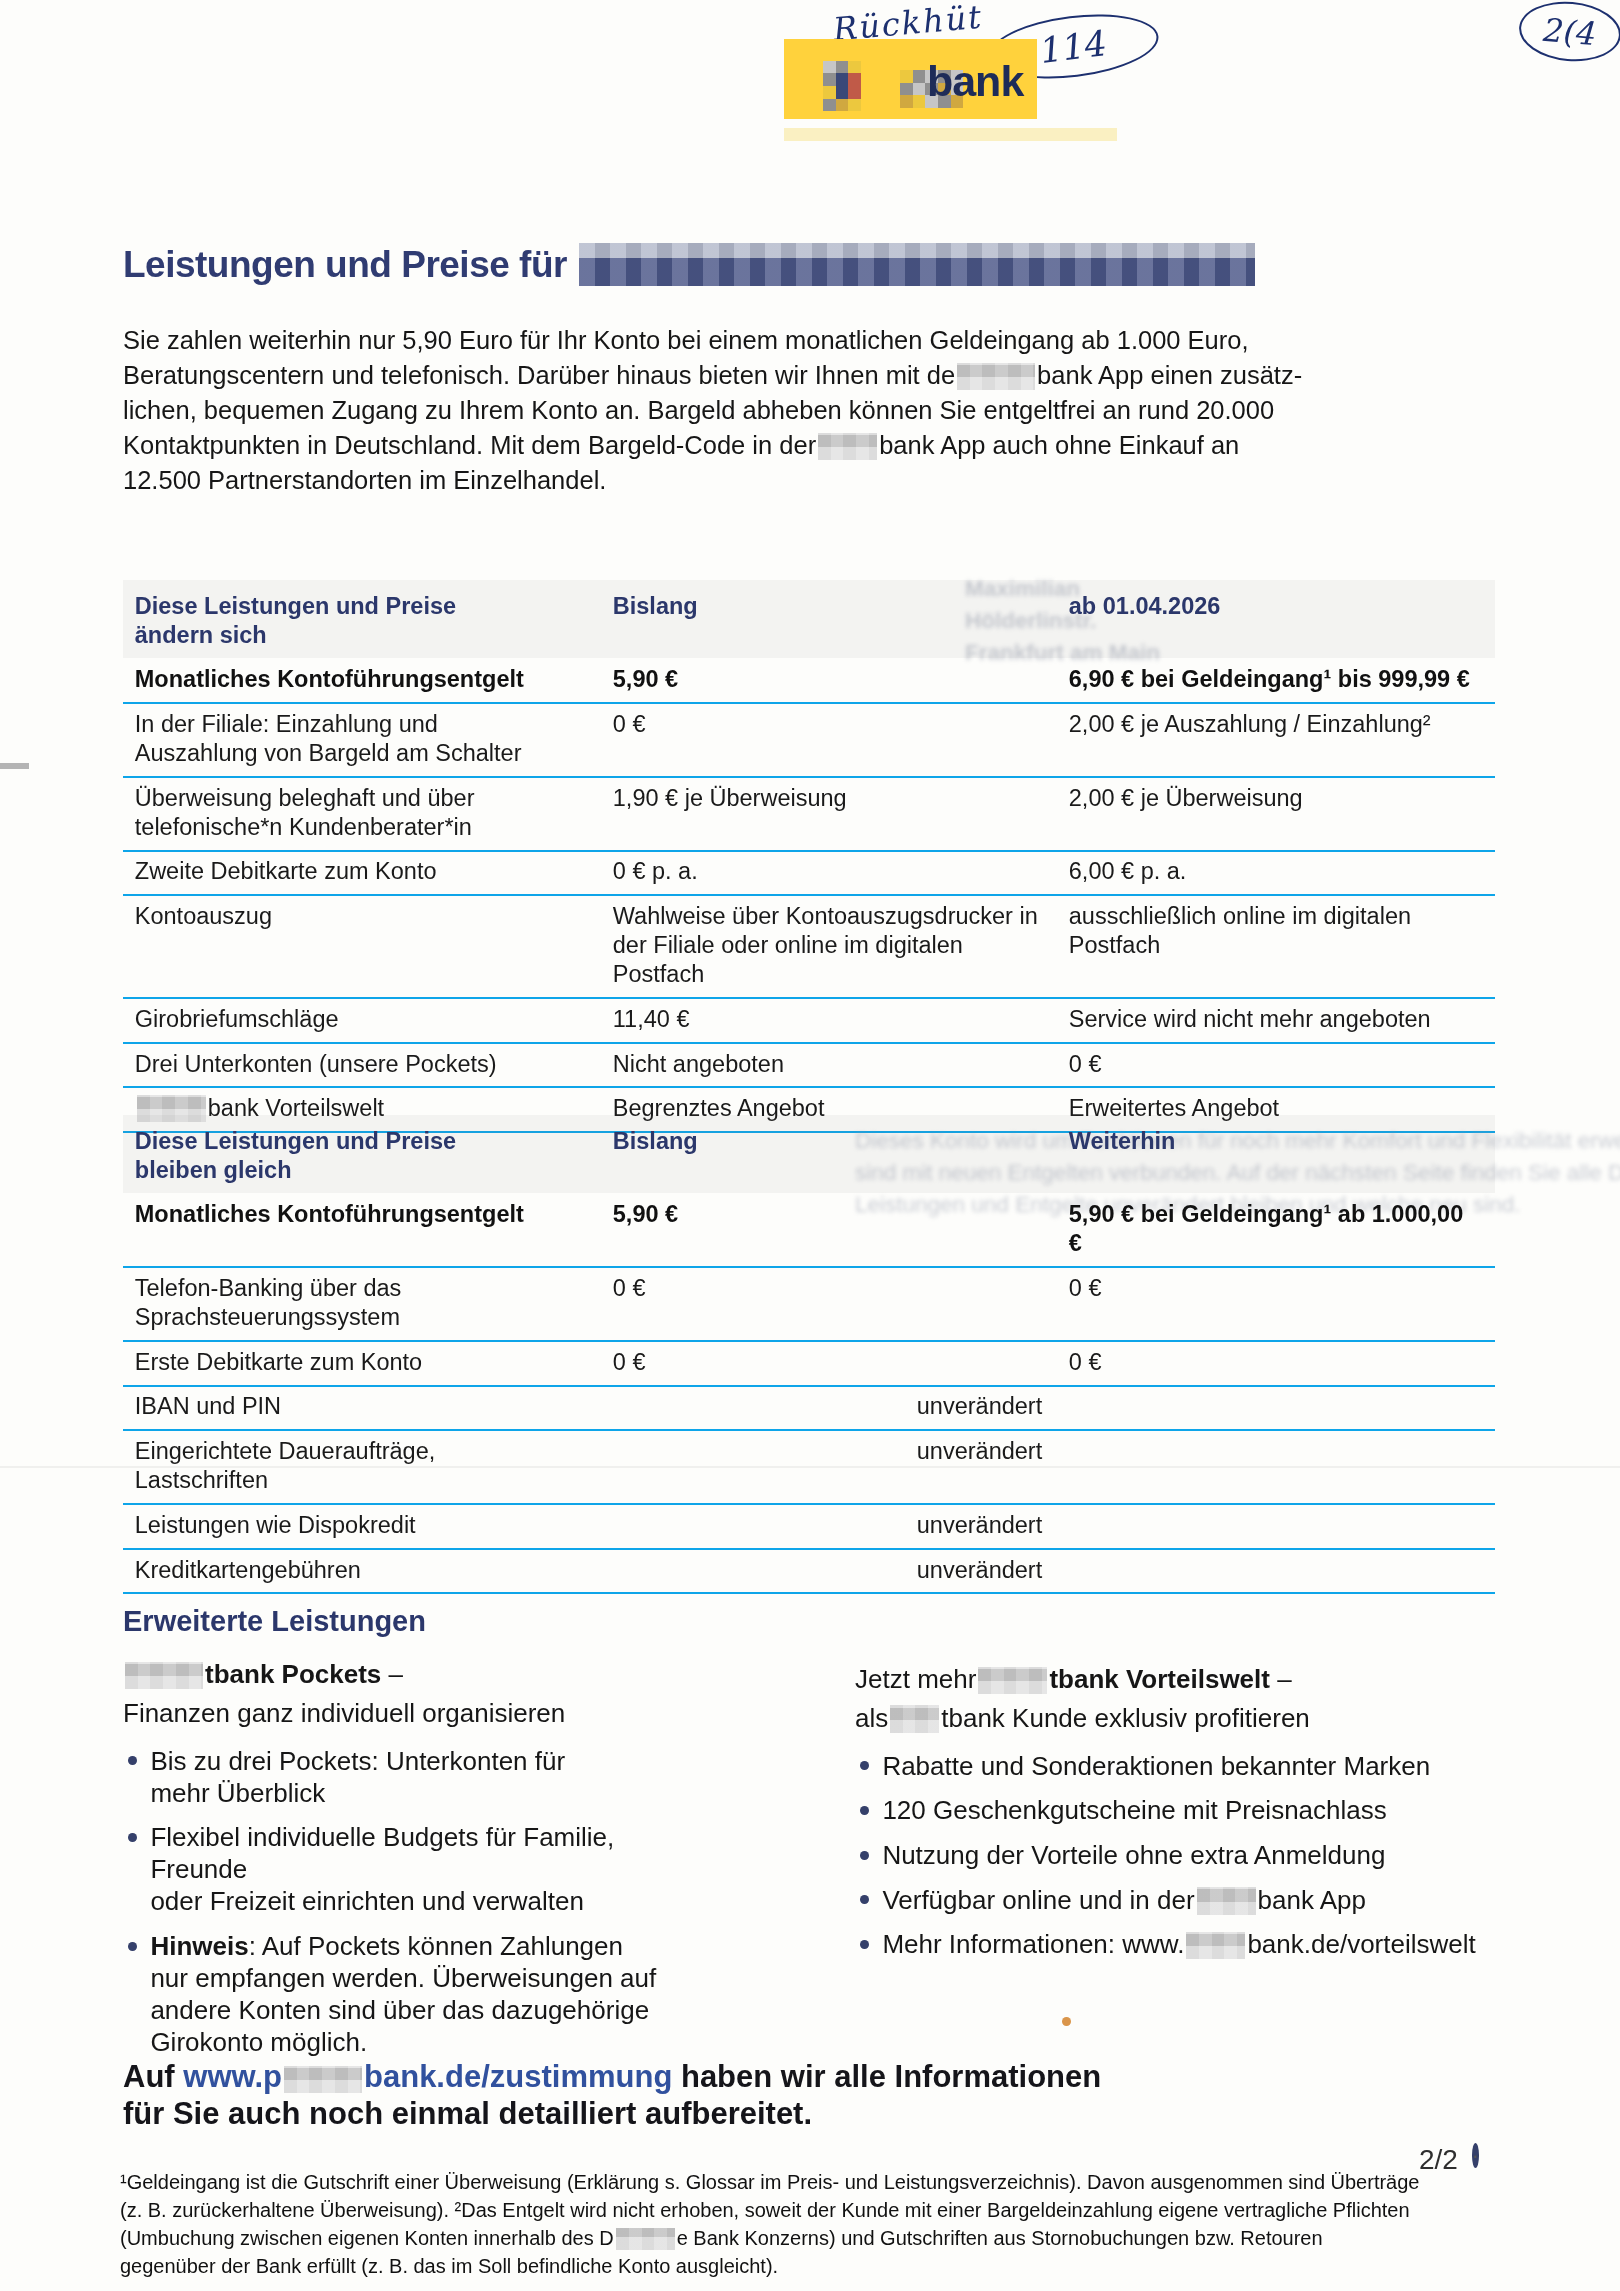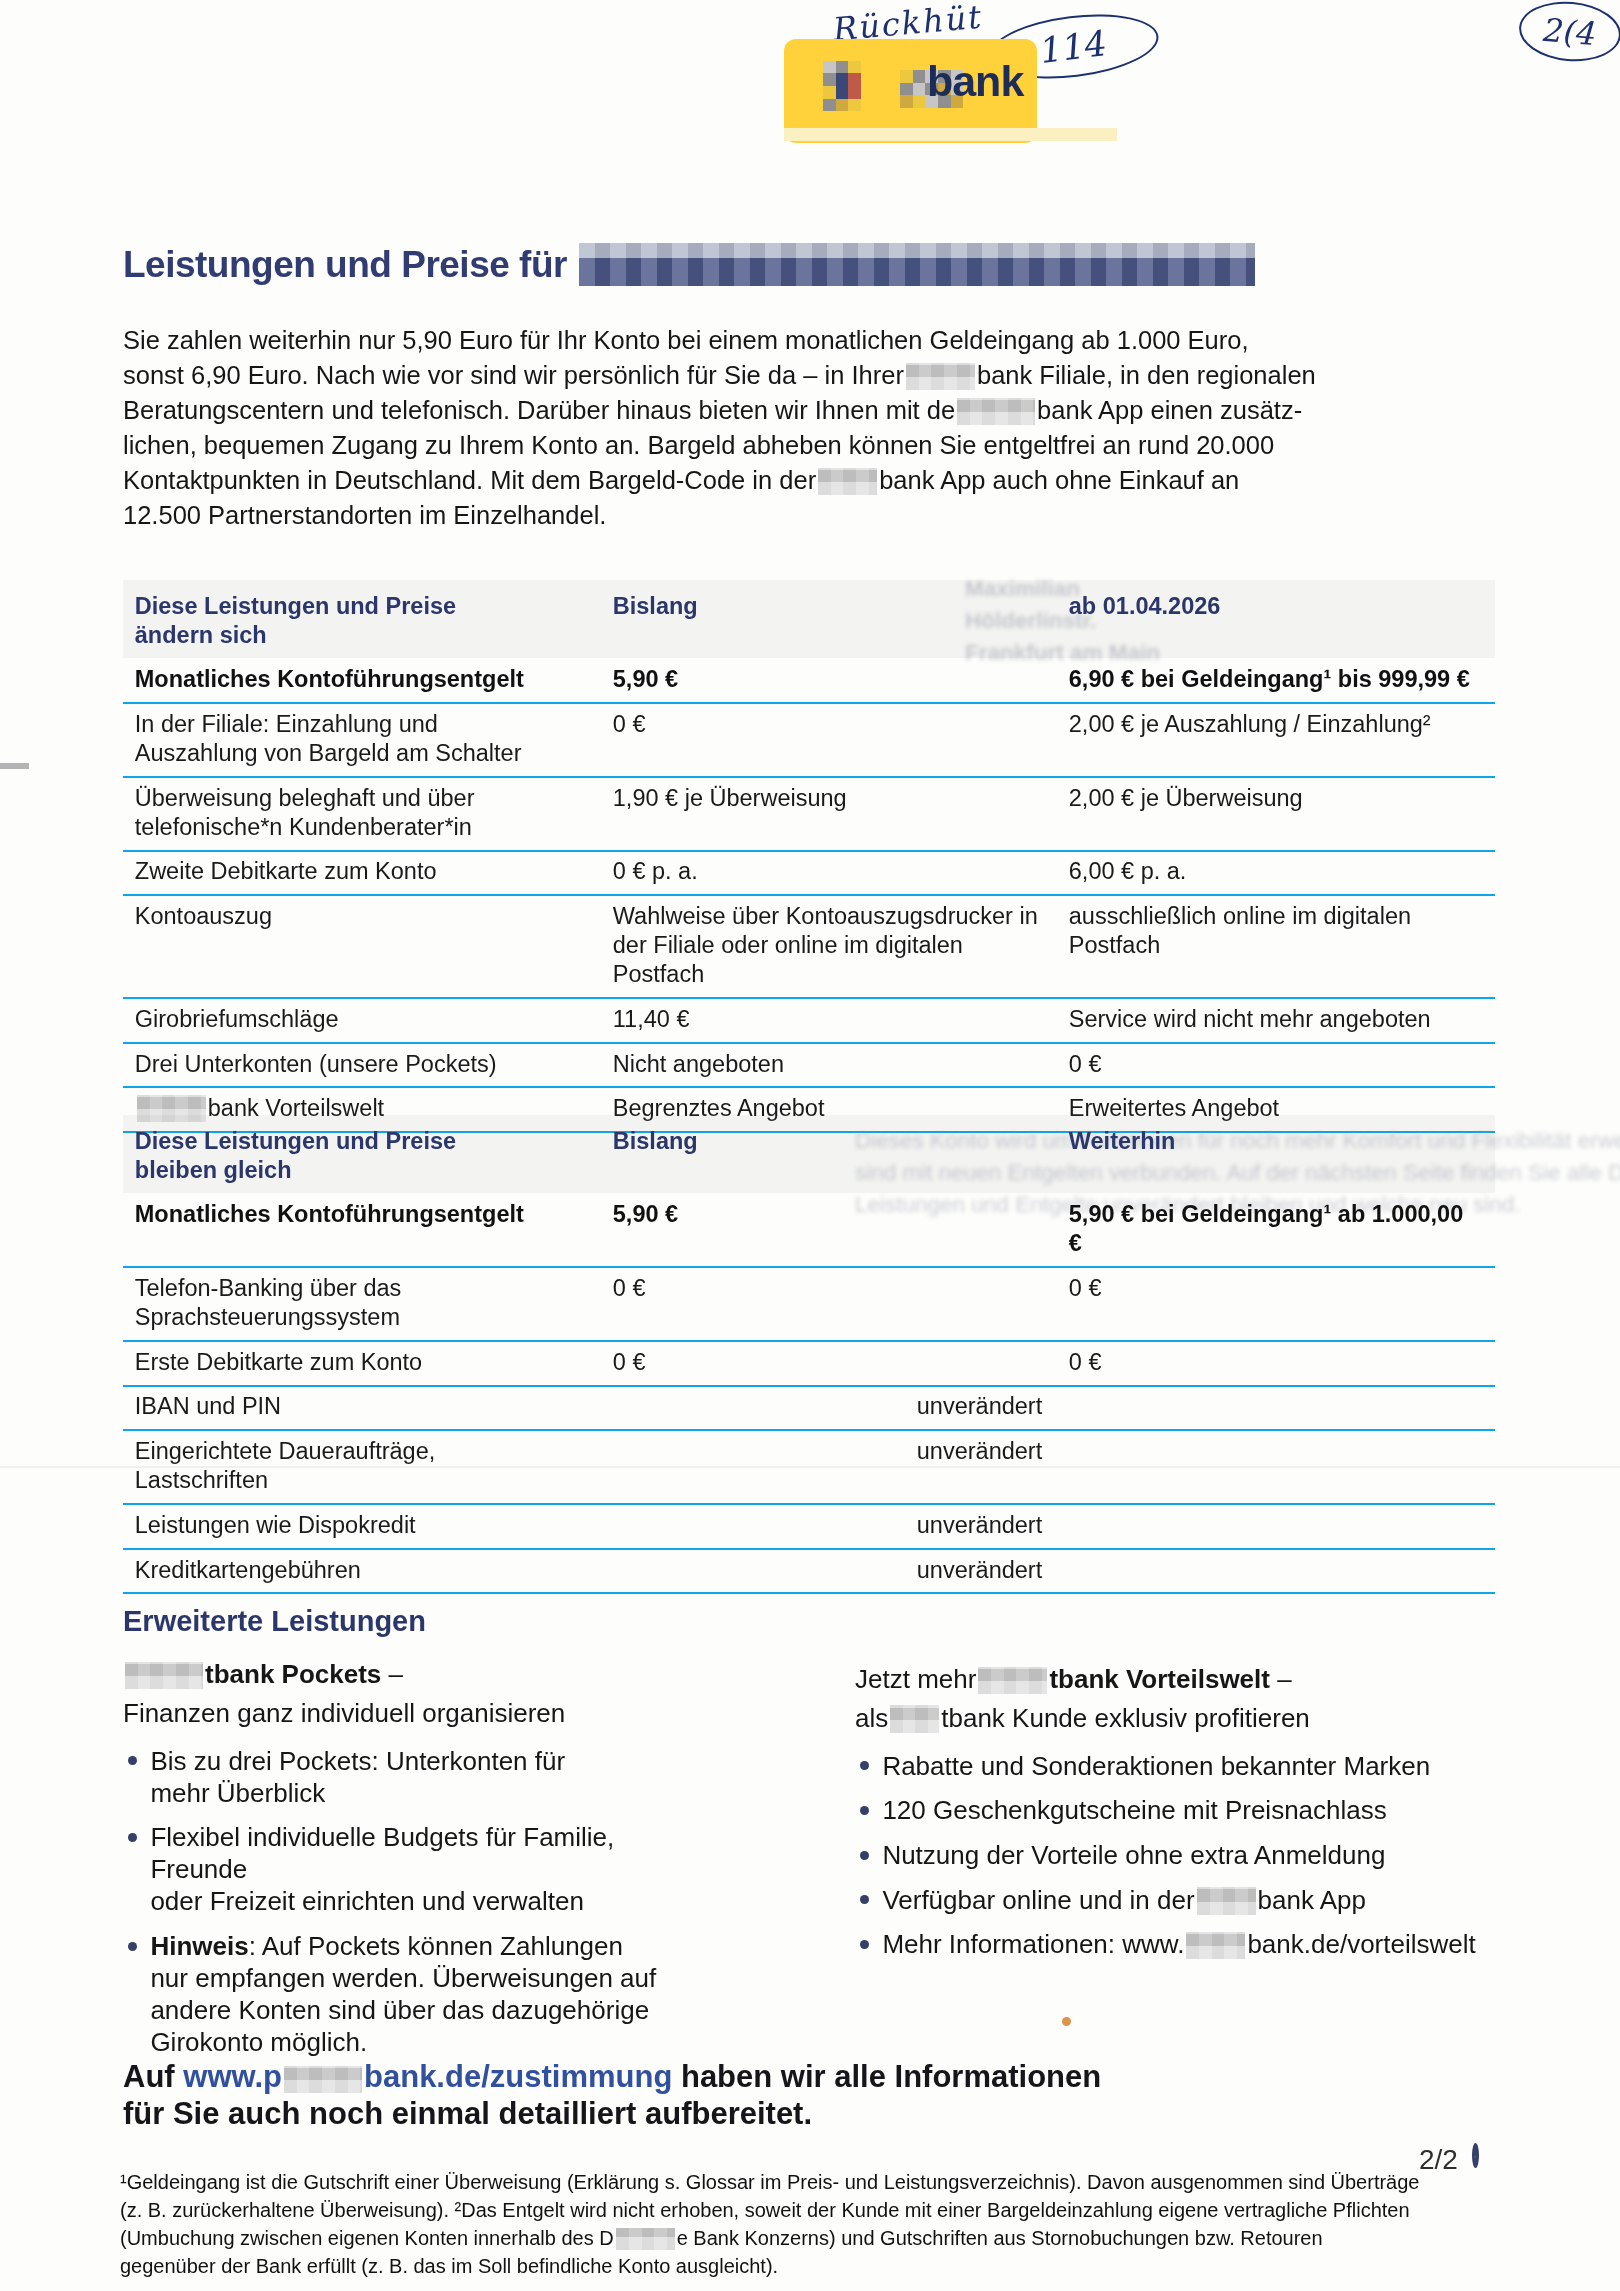--- a/index.html
+++ b/index.html
@@ -10,21 +10,21 @@
   .hw1{left:833px;top:3.9px;font-size:32px;transform:rotate(-5deg);letter-spacing:2px;}
   .hw2{left:863px;top:39px;font-size:26.5px;transform:rotate(-8deg);}
   .hw-circle{position:absolute;border:2.9px solid #1d306f;border-radius:50%;
              display:flex;align-items:center;justify-content:center;}
   .circle-114{left:988px;top:15.7px;width:167px;height:57px;transform:rotate(-7deg);font-size:35px;}
   .circle-corner{left:1519px;top:2px;width:98px;height:55px;transform:rotate(5deg);font-size:32px;}
   .fold-dash{position:absolute;left:0;top:763px;width:29px;height:5.9px;background:#8e8e8e;opacity:.65;}
   .fold-line{position:absolute;left:0;top:1466px;width:1620px;height:2px;background:rgba(0,0,0,.05);}
   .speck{position:absolute;left:1062px;top:2017px;width:8.8px;height:8.8px;border-radius:50%;background:#d4822a;opacity:.85;}
   
-  .logo{position:absolute;left:784px;top:39px;width:253px;height:104px;background:#ffd23c;border-radius:12px;}
+  .logo{position:absolute;left:784px;top:39px;width:253px;height:80px;background:#ffd23c;border-radius:0;}
   .logo-strip{position:absolute;left:784px;top:128px;width:333px;height:12.7px;background:#faf0c2;}
   .logo-word{position:absolute;right:13.7px;top:17.6px;font-size:43px;font-weight:bold;color:#1e2c58;letter-spacing:-1px;}
   .mos{position:absolute;display:grid;grid-auto-flow:row;}
   .mos1{left:39px;top:21.6px;grid-template-columns:repeat(3,12.7px);grid-auto-rows:12.7px;}
   .mos2{left:116px;top:31px;grid-template-columns:repeat(5,12.7px);grid-auto-rows:12.7px;}
   .c-g{background:#8f8f8f;} .c-n{background:#3a4878;} .c-r{background:#c05a48;}
   .c-t{background:#d0a840;} .c-l{background:#c6c6c6;} .c-y{background:#ecc83e;}
   
   .redact{display:inline-block;height:27.4px;vertical-align:-5.9px;margin:0 2px;
     background:
@@ -125,21 +125,20 @@
   </div>
   <div class="logo-strip"></div>
 
   <div class="title">
     <span>Leistungen und Preise für</span>
     <span class="title-redact"></span>
   </div>
 
   <div class="intro">
     <div>Sie zahlen weiterhin nur 5,90 Euro für Ihr Konto bei einem monatlichen Geldeingang ab 1.000 Euro,</div>
-    <div><span>sonst 6,90 Euro. Nach wie vor sind wir persönlich für Sie da – in Ihrer</span><span class="redact rw70"></span><span>bank Filiale, in den regionalen</span></div>
     <div><span>Beratungscentern und telefonisch. Darüber hinaus bieten wir Ihnen mit de</span><span class="redact rw80"></span><span>bank App einen zusätz-</span></div>
     <div>lichen, bequemen Zugang zu Ihrem Konto an. Bargeld abheben können Sie entgeltfrei an rund 20.000</div>
     <div><span>Kontaktpunkten in Deutschland. Mit dem Bargeld-Code in der</span><span class="redact rw60"></span><span>bank App auch ohne Einkauf an</span></div>
     <div>12.500 Partnerstandorten im Einzelhandel.</div>
   </div>
 
   <div class="bleed bleed-addr">
     <div>Maximilian</div>
     <div>Hölderlinstr.</div>
     <div>Frankfurt am Main</div>

